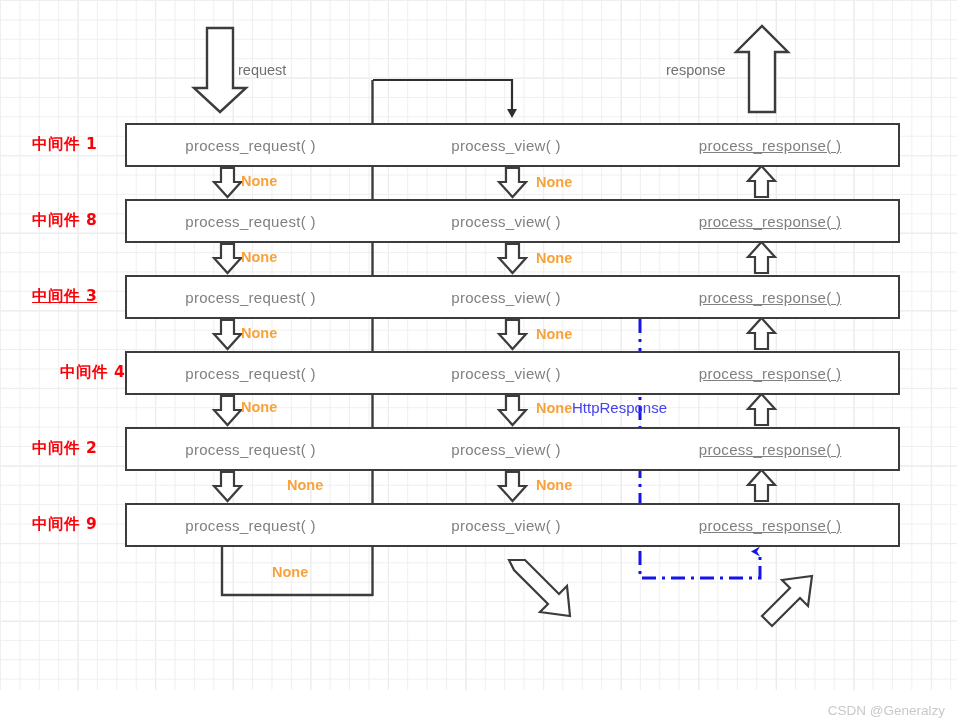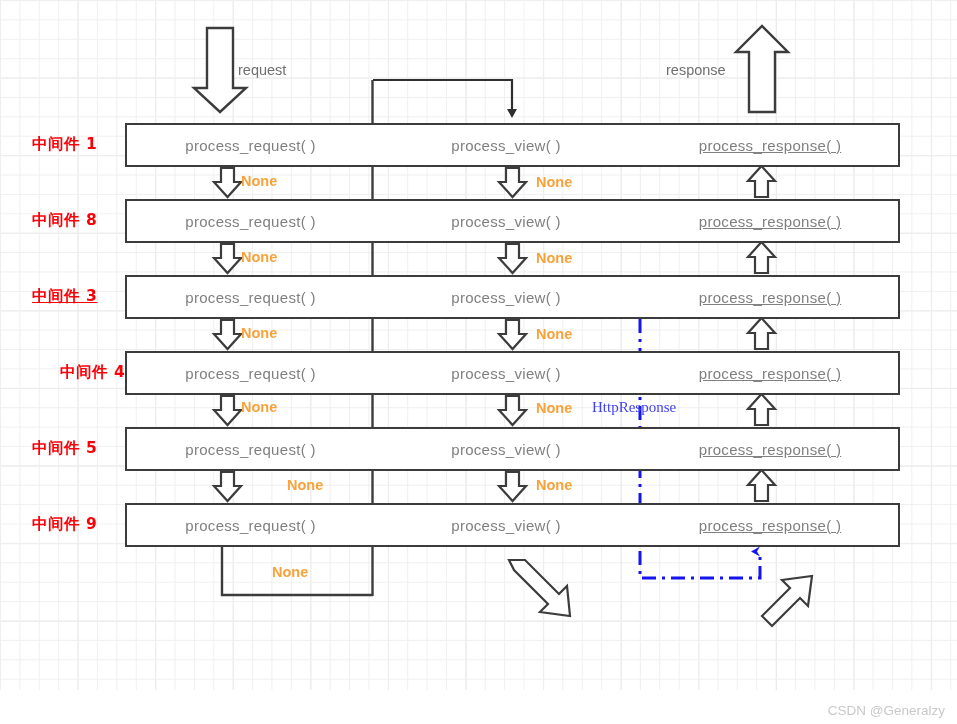--- a/index.html
+++ b/index.html
@@ -176,21 +176,21 @@
     </g>
   </svg>
 
   <div class="flow-word" style="left:238px;top:62px;">request</div>
   <div class="flow-word" style="left:666px;top:62px;">response</div>
 
   <div class="mw-label" style="left:32px;top:134px;">中间件 1</div>
   <div class="mw-label" style="left:32px;top:210px;">中间件 8</div>
   <div class="mw-label" style="left:32px;top:286px;text-decoration:underline;">中间件 3</div>
   <div class="mw-label" style="left:32px;top:362px;margin-left:28px;">中间件 4</div>
-  <div class="mw-label" style="left:32px;top:438px;">中间件 5</div>
+  <div class="mw-label" style="left:32px;top:438px;">中间件 2</div>
   <div class="mw-label" style="left:32px;top:514px;">中间件 9</div>
 
   <div class="row-box" style="top:123px;">
     <div class="cell cell-req">process_request( )</div>
     <div class="cell cell-view">process_view( )</div>
     <div class="cell cell-resp">process_response( )</div>
   </div>
 
   <div class="row-box" style="top:199px;">
     <div class="cell cell-req">process_request( )</div>
@@ -228,18 +228,18 @@
   <div class="none-label" style="left:241px;top:399px;">None</div>
   <div class="none-label" style="left:287px;top:477px;">None</div>
 
   <div class="none-label" style="left:536px;top:174px;">None</div>
   <div class="none-label" style="left:536px;top:250px;">None</div>
   <div class="none-label" style="left:536px;top:326px;">None</div>
   <div class="none-label" style="left:536px;top:400px;">None</div>
   <div class="none-label" style="left:536px;top:477px;">None</div>
 
   <div class="none-label" style="left:272px;top:564px;">None</div>
-  <div class="http-label" style="left:592px;top:399px;font-family:Liberation Serif, serif;">HttpResponse</div>
+  <div class="http-label" style="left:572px;top:399px;">HttpResponse</div>
 
 
   <div class="watermark">CSDN @Generalzy</div>
 
 </div>
 
 </body></html>

